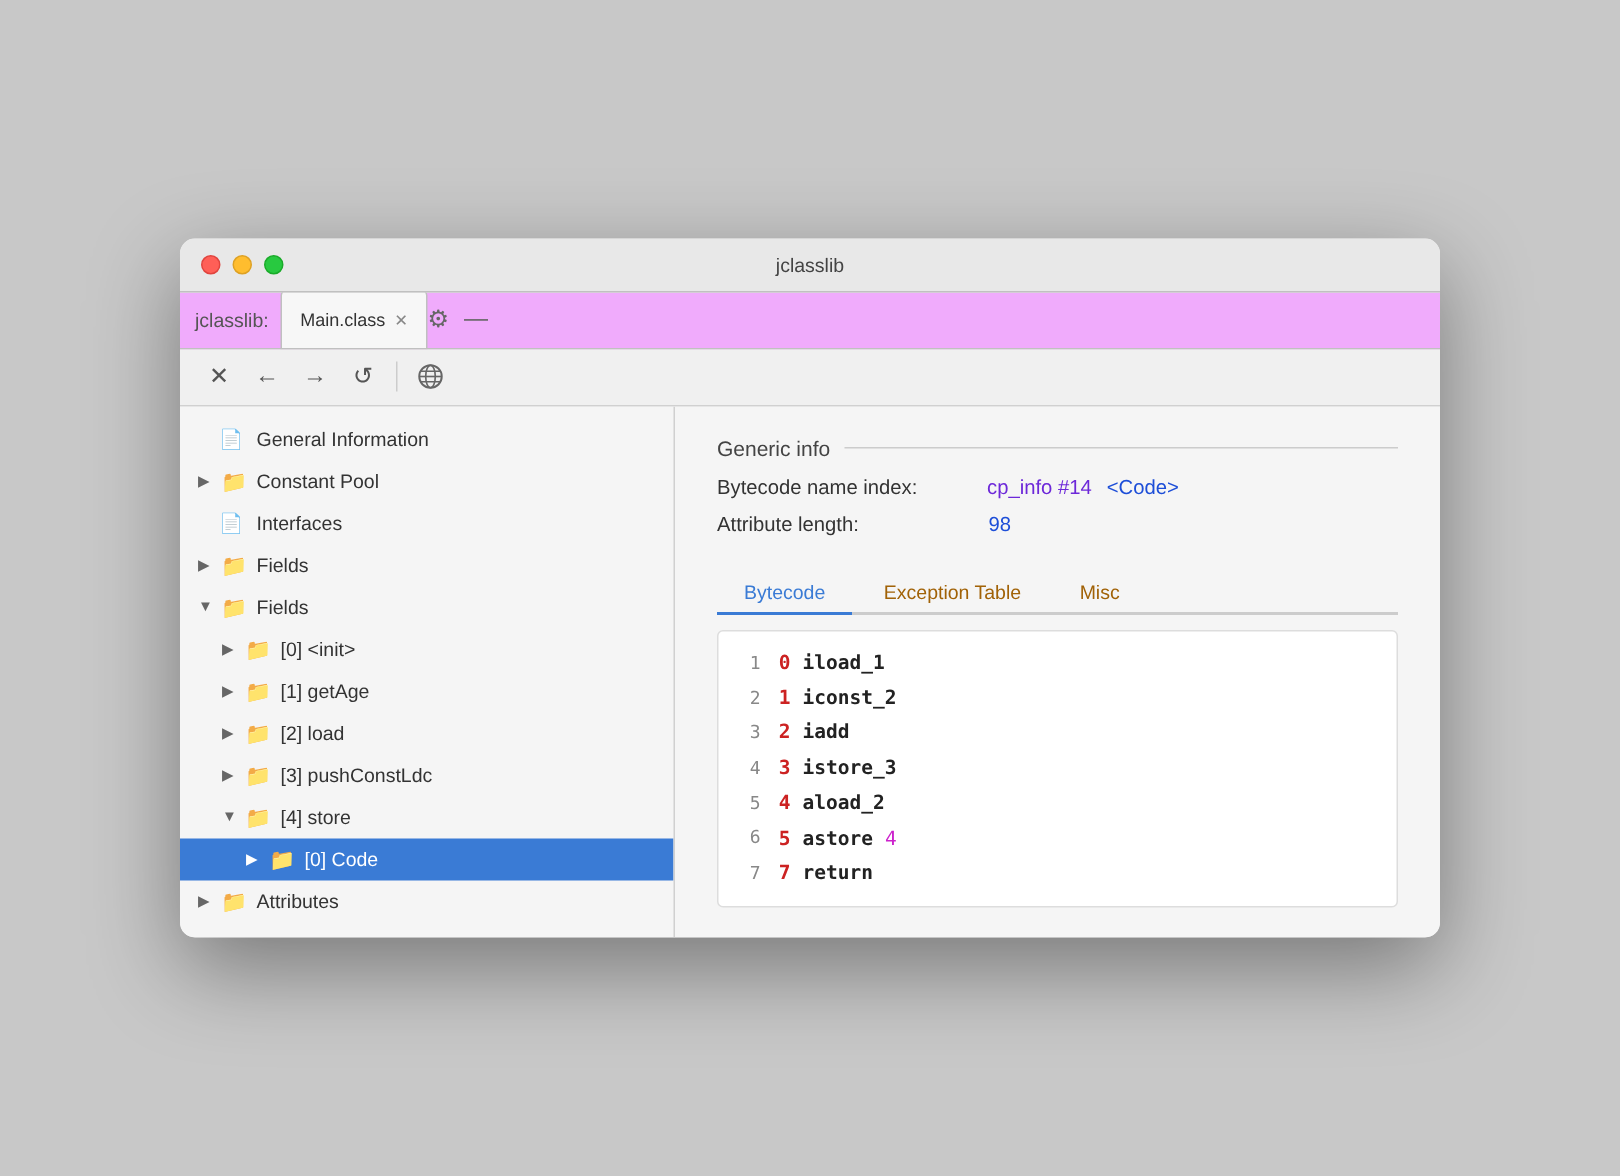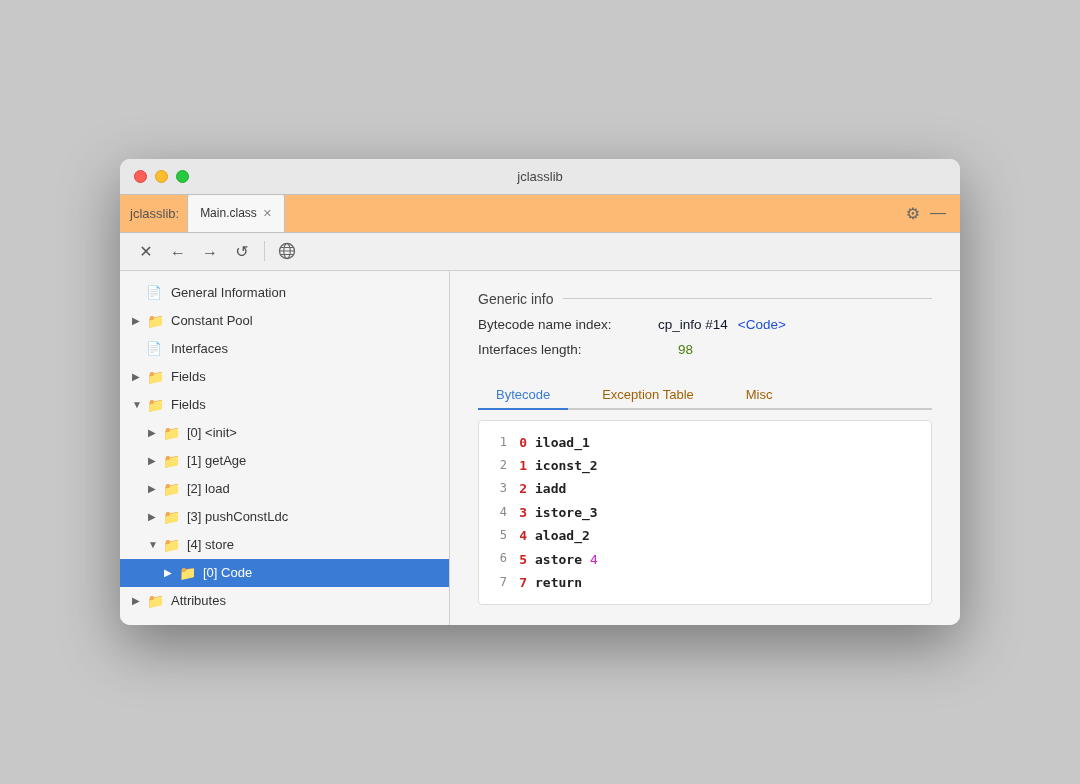--- a/index.html
+++ b/index.html
@@ -49,27 +49,26 @@
       position: absolute;
       left: 50%;
       transform: translateX(-50%);
       font-size: 13px;
       color: #444;
       font-weight: 500;
     }
 
     
     .tab-bar {
-      background: #fdba74;
+      background: #f0abfc;
       border-bottom: 1px solid #c0c0c0;
       height: 38px;
       display: flex;
       align-items: center;
       padding: 0 10px;
-      justify-content: space-between;
     }
     .tab-bar-left {
       display: flex;
       align-items: center;
       gap: 8px;
     }
     .breadcrumb-label {
       font-size: 13px;
       color: #555;
       font-weight: 500;
@@ -226,41 +225,41 @@
       display: flex;
       align-items: center;
       margin: 10px 0;
       font-size: 13.5px;
       color: #333;
     }
     .info-label {
       min-width: 180px;
     }
     .info-value-green {
-      color: #0f172a;
+      color: #6d28d9;
       cursor: pointer;
       text-decoration: none;
     }
     .info-value-red {
-      color: #4d7c0f;
-      margin-left: 20px;
+      color: #1d4ed8;
+      margin-left: 1px;
     }
     .info-value-angle {
       color: #666;
       margin-left: 8px;
     }
 
     .specific-info-section {
       margin-top: 24px;
     }
 
     
     .inner-tabs {
       display: flex;
-      gap: 16px;
+      gap: 3px;
       margin-top: 14px;
       border-bottom: 2px solid #ccc;
     }
     .inner-tab {
       padding: 6px 18px;
       font-size: 13px;
       color: #a16207;
       cursor: pointer;
       border-bottom: 2px solid transparent;
       margin-bottom: -2px;
@@ -439,21 +438,21 @@
         <span>Generic info</span>
       </div>
 
       <div class="info-row">
         <span class="info-label">Bytecode name index:</span>
         <a class="info-value-green">cp_info #14</a>
         <span class="info-value-angle" style="color:#1d4ed8; margin-left:10px;">&lt;Code&gt;</span>
       </div>
 
       <div class="info-row">
-        <span class="info-label">Interfaces length:</span>
+        <span class="info-label">Attribute length:</span>
         <span class="info-value-red">98</span>
       </div>
 
       <div class="specific-info-section">
 
         <div class="inner-tabs">
           <div class="inner-tab active">Bytecode</div>
           <div class="inner-tab">Exception Table</div>
           <div class="inner-tab">Misc</div>
         </div>

